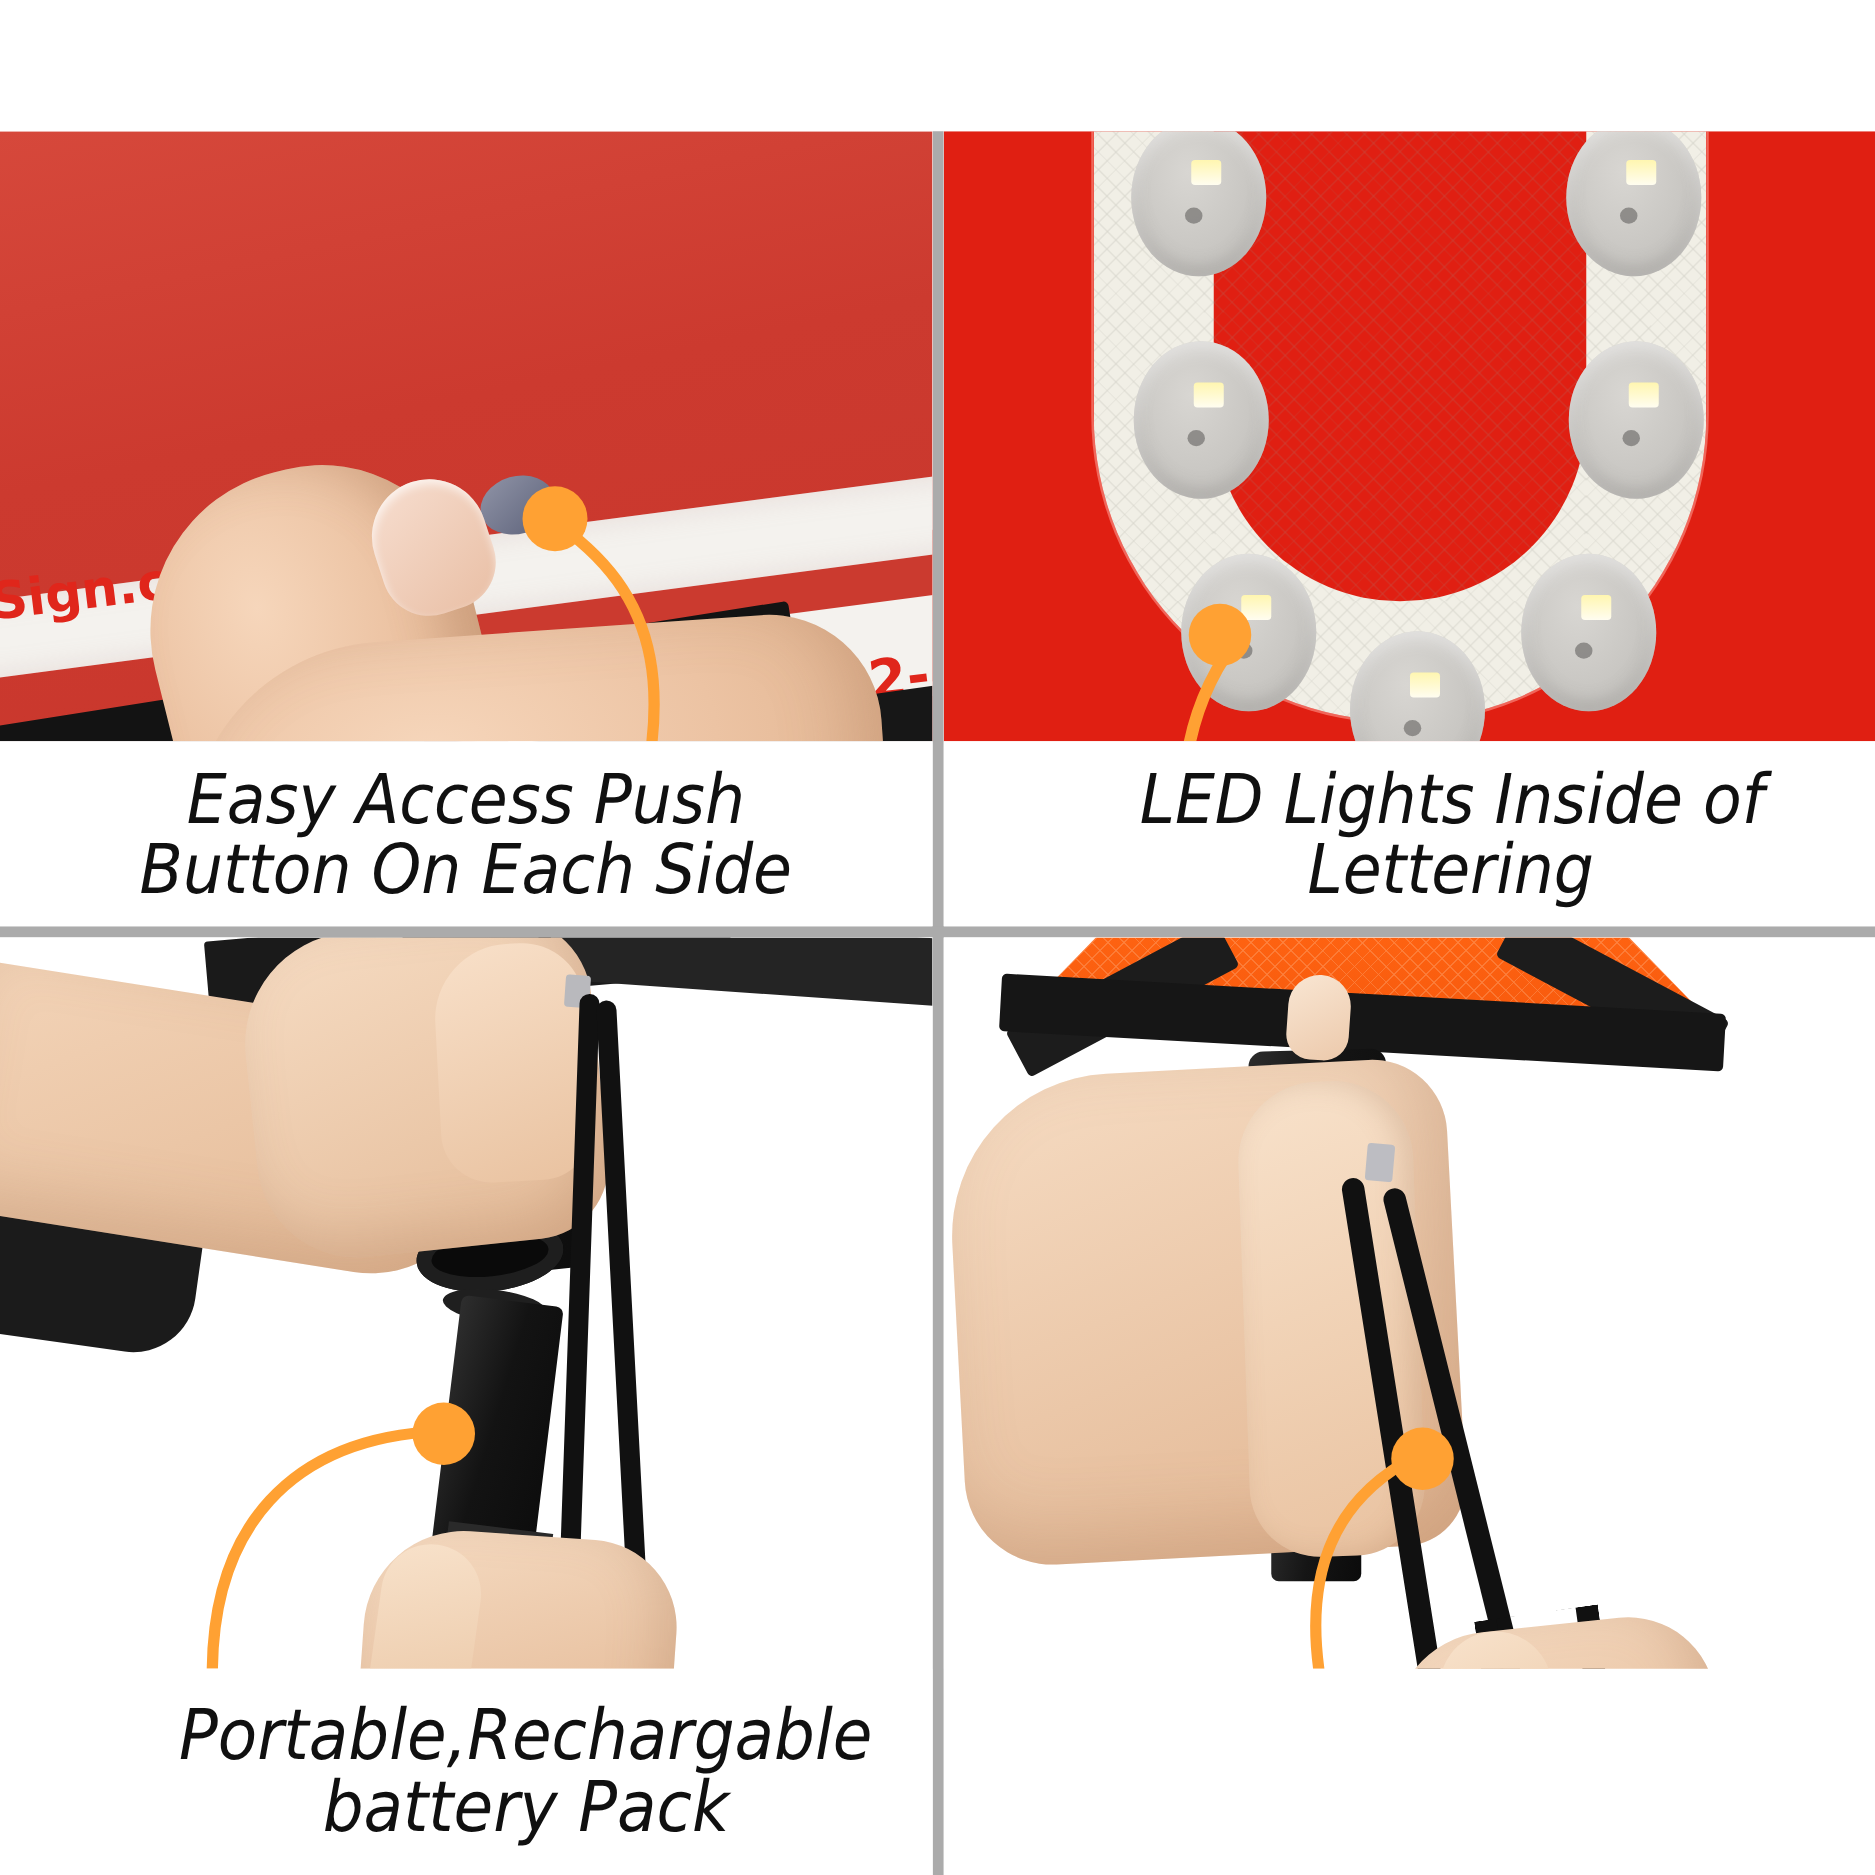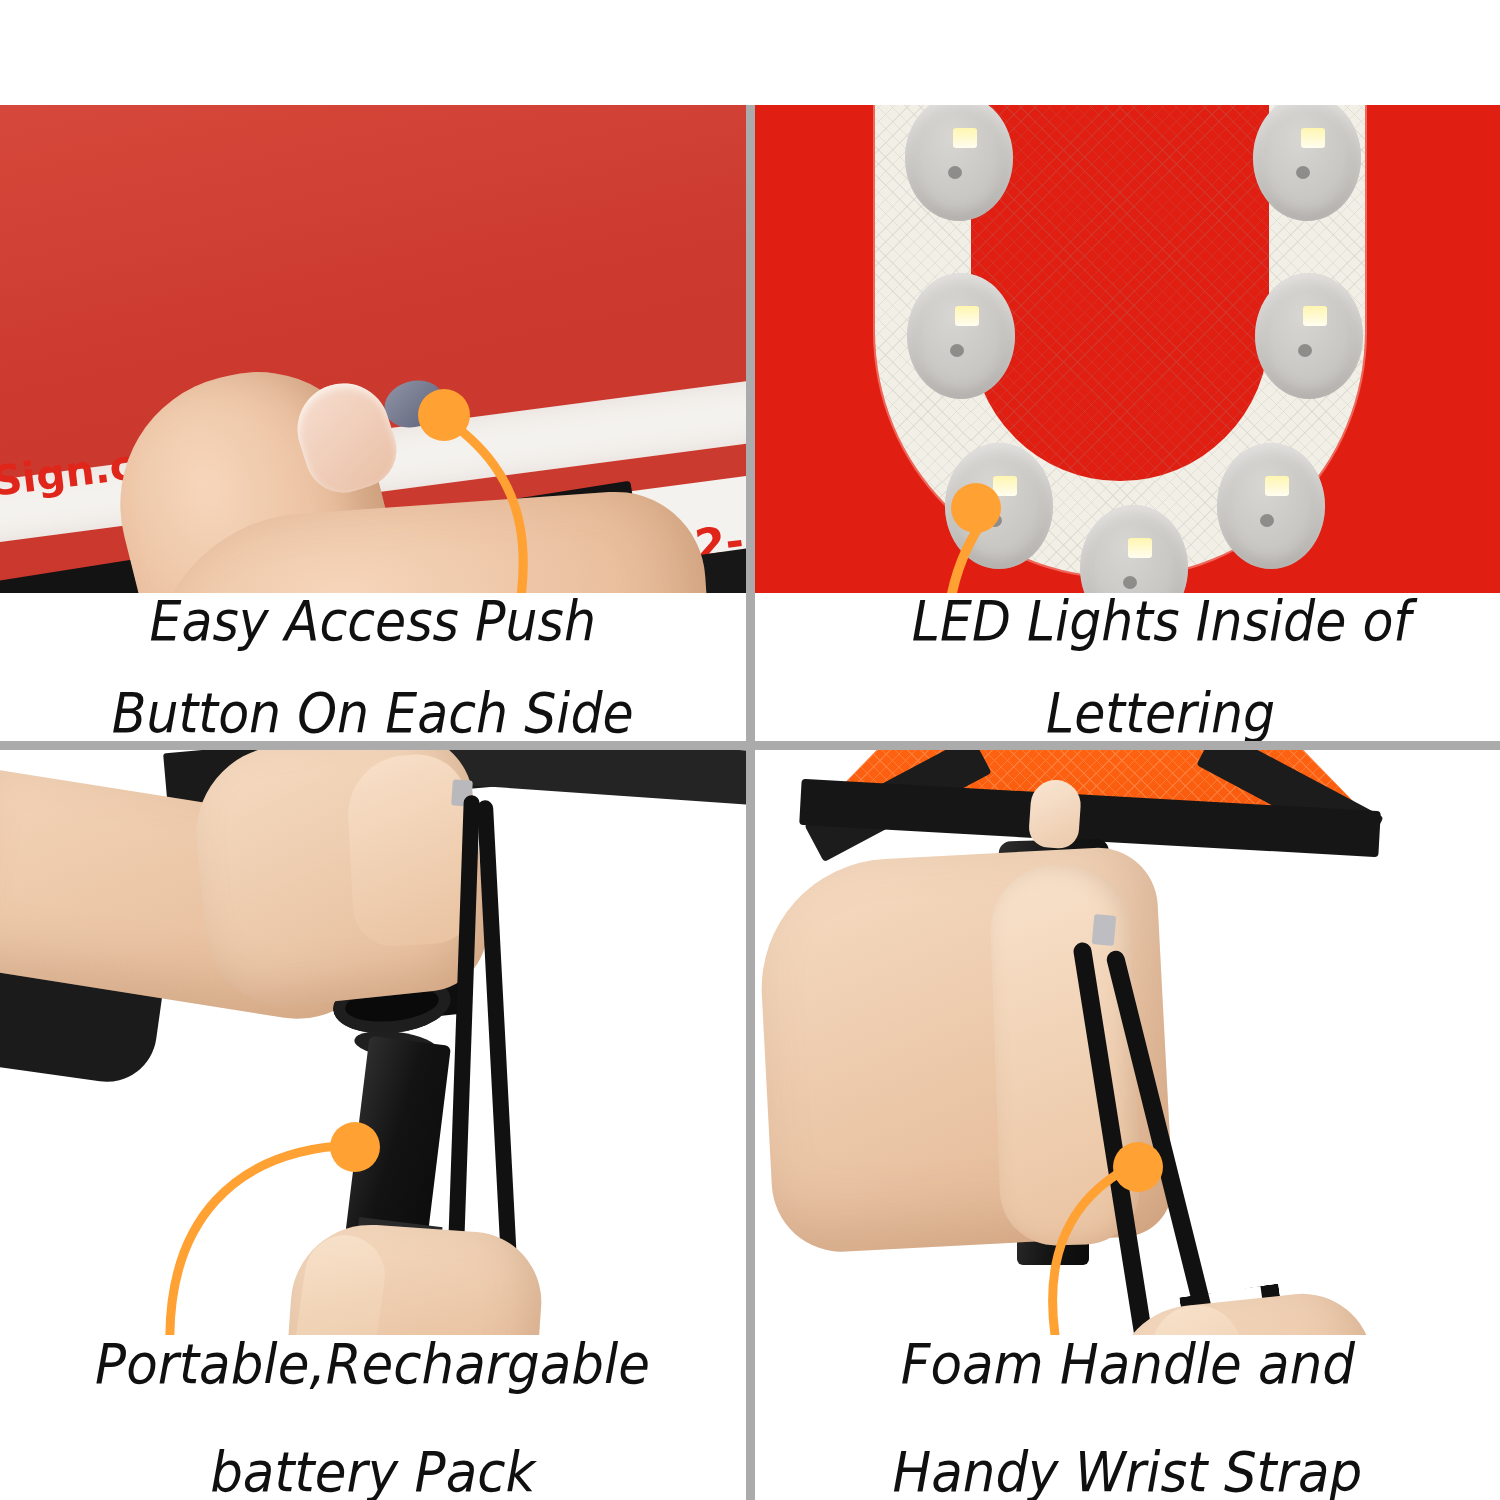--- a/index.html
+++ b/index.html
@@ -17,21 +17,21 @@
               transform:scaleX(0.93);transform-origin:left top;}
 
   
   .divider-v{position:absolute;background:#ababab;}
   .divider-h{position:absolute;background:#ababab;}
 
   .cell{position:absolute;overflow:hidden;background:#ffffff;}
   .photo{position:absolute;left:0;top:0;width:100%;overflow:hidden;}
   .caption{position:absolute;left:0;width:100%;background:#ffffff;
            display:flex;flex-direction:column;align-items:center;
-           justify-content:space-between;}
+           justify-content:center;}
   .cap-line{font-family:"DejaVu Sans", sans-serif;
             font-style:italic;font-weight:400;color:#101010;
             white-space:nowrap;line-height:1.02;
             transform:scaleX(0.92);}
 
   
   .callout{position:absolute;left:0;top:0;width:100%;height:100%;
            pointer-events:none;}
   .dot{position:absolute;border-radius:50%;background:#ffa133;}
 
@@ -279,21 +279,21 @@
         <div id="p3-hand2"></div>
         <div id="p3-thumb2"></div>
       </div>
 
       <svg class="callout" viewBox="0 0 746 585" preserveAspectRatio="none">
         <path d="M 352 395 C 235 400, 166 470, 170 600" fill="none" stroke="#ffa133" stroke-width="9" stroke-linecap="round"></path>
       </svg>
       <div class="dot" style="left:330px;top:372px;width:50px;height:50px;"></div>
     </div>
 
-    <div class="caption" style="top:585px;height:165px;">
+    <div class="caption" style="top:585px;height:165px;padding-left:48px;">
       <div class="cap-line" style="font-size:56px;">Portable,Rechargable</div>
       <div class="cap-line" style="font-size:56px;">battery Pack</div>
     </div>
   </div>
 
   <div class="cell" style="left:755px;top:750px;width:745px;height:750px;">
 
     <div class="photo" id="p4-photo" style="height:585px;">
       <div style="position:absolute;left:0;top:-750px;width:745px;height:1500px;">
         <div id="p4-signface"></div>
@@ -314,19 +314,15 @@
         <div id="p4-hand2"></div>
         <div id="p4-thumb2"></div>
       </div>
 
       <svg class="callout" viewBox="0 0 745 585" preserveAspectRatio="none">
         <path d="M 378 415 C 310 450, 290 510, 300 585" fill="none" stroke="#ffa133" stroke-width="9" stroke-linecap="round"></path>
       </svg>
       <div class="dot" style="left:358px;top:392px;width:50px;height:50px;"></div>
     </div>
 
-    <div class="caption" style="top:585px;height:165px;">
-      <div class="cap-line" style="font-size:56px;">Foam Handle and</div>
-      <div class="cap-line" style="font-size:56px;">Handy Wrist Strap</div>
-    </div>
   </div>
 
 </div>
 
 </body></html>

